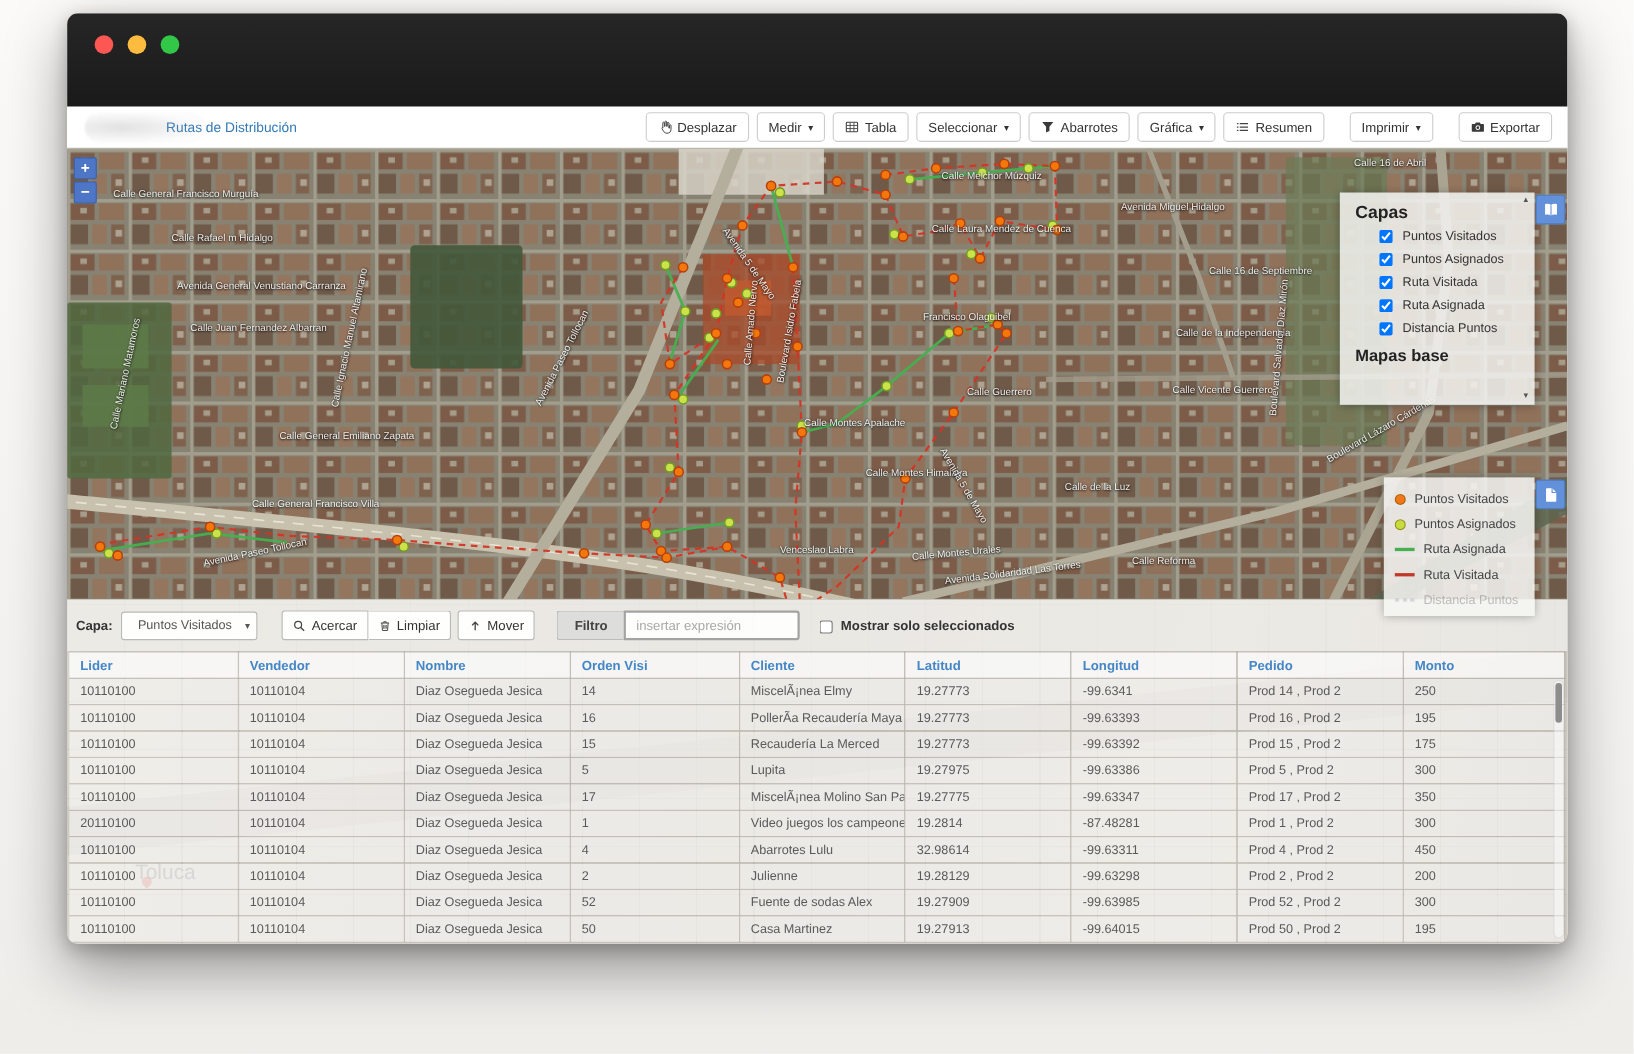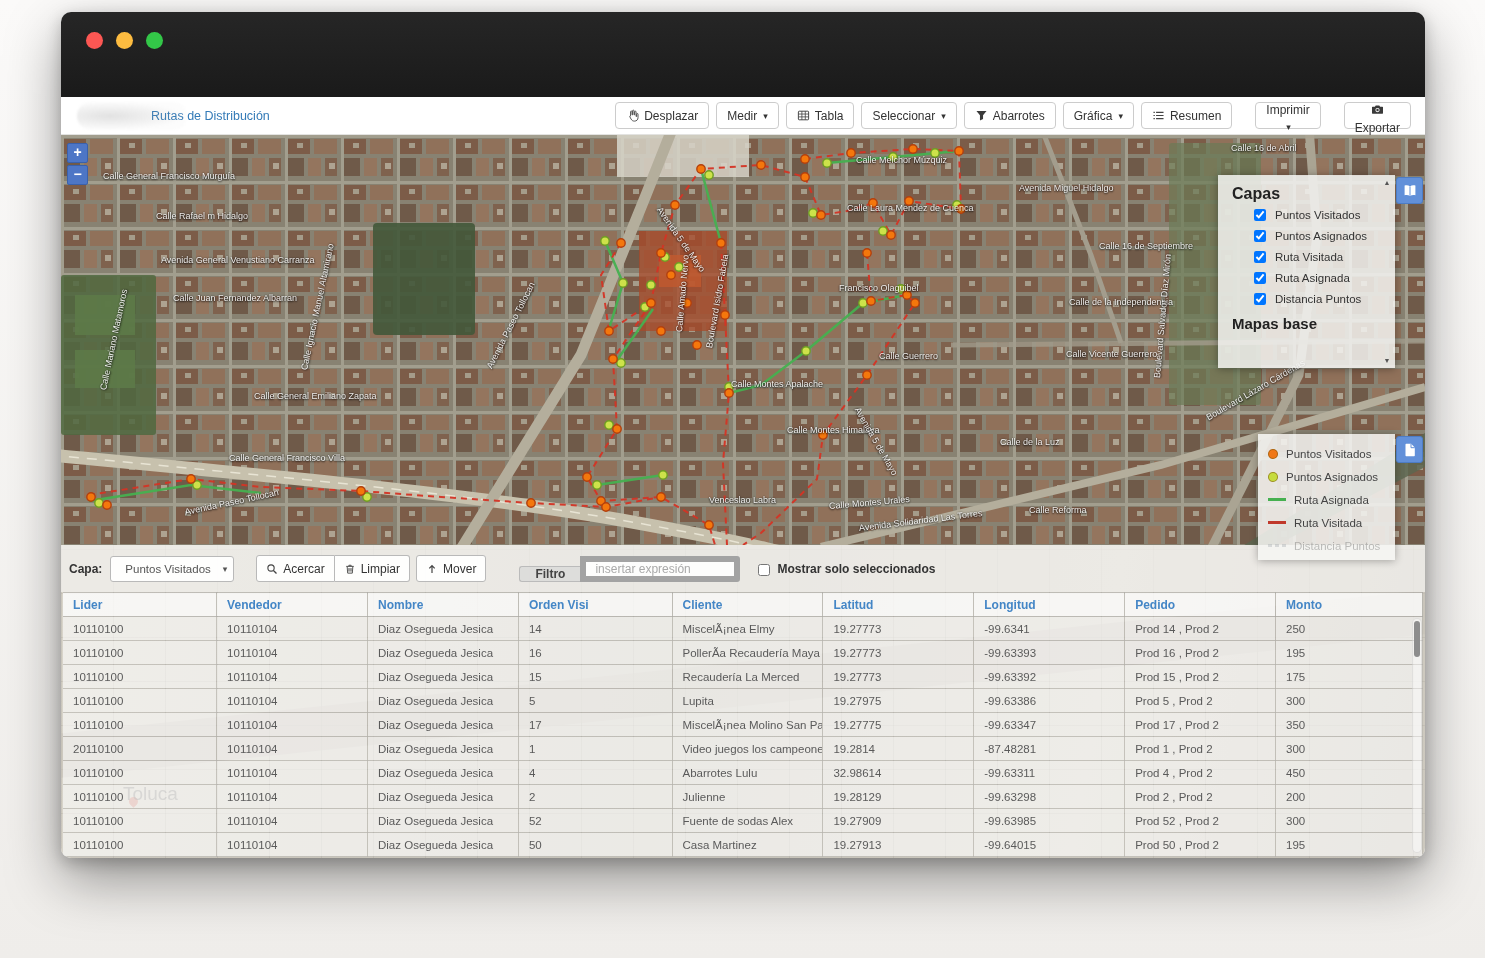--- a/index.html
+++ b/index.html
@@ -18,21 +18,21 @@
   
   .appbar { height:38px; background:#fff; border-bottom:1px solid #e3e3e1; display:flex; align-items:center; position:relative; }
   .app-logo { position:absolute; left:16px; top:5px; width:110px; height:28px; border-radius:14px;
     background:radial-gradient(ellipse at 30% 50%, rgba(150,150,150,.28), rgba(200,200,200,.05) 70%); filter:blur(1px); }
   .app-title { color:#337ab7; font-size:12.5px; margin-left:90px; text-decoration:none; cursor:pointer; }
   .toolbar { margin-left:auto; display:flex; align-items:flex-start; gap:7px; padding-right:14px; }
   .tbtn { display:flex; align-items:center; gap:5px; background:#fff; border:1px solid #ccc; border-radius:4px;
     height:27px; padding:0 10px; font-size:12px; color:#333; cursor:pointer; white-space:nowrap; }
   .tbtn svg { width:13px; height:13px; display:block; }
   .tbtn .caret { font-size:9px; color:#333; margin-left:1px; }
-  .tbtn-gap { margin-left:16px;flex-direction:column; }
+  .tbtn-gap { margin-left:16px; }
 
   
   .map { position:relative; height:410px; overflow:hidden; background:#8a8374; }
   .map svg.base { position:absolute; inset:0; }
   .slabel { position:absolute; font-size:9px; color:#fff; opacity:.88; white-space:nowrap;
     text-shadow:0 1px 2px rgba(0,0,0,.9), 0 0 2px rgba(0,0,0,.75); transform-origin:left center; pointer-events:none; }
 
   .zoomctl { position:absolute; left:6px; top:8px; display:flex; flex-direction:column; gap:2px; }
   .zbtn { width:21px; height:20px; background:#4d76c6; color:#fff; border:1px solid #3a61ab; border-radius:2px;
     font-size:14px; font-weight:bold; line-height:17px; text-align:center; cursor:pointer; }
@@ -81,24 +81,24 @@
   .fb-select { width:124px; height:26px; background:rgba(255,255,255,.92); border:1px solid #b9b9b9; border-radius:3px;
     display:flex; align-items:center; font-size:11.5px; color:#555; padding:0 6px 0 14px; cursor:pointer; }
   .fb-select .caret { margin-left:auto; font-size:9px; color:#555; }
   .btn-group { display:flex; margin-left:22px; }
   .fbtn { display:flex; align-items:center; gap:5px; height:27px; background:rgba(255,255,255,.92);
     border:1px solid #b9b9b9; border-radius:3px; padding:0 9px; font-size:12px; color:#333; cursor:pointer; }
   .fbtn svg { width:12px; height:12px; }
   .btn-group .fbtn:first-child { border-radius:3px 0 0 3px; }
   .btn-group .fbtn:last-child { border-radius:0 3px 3px 0; border-left:none; }
   .fb-move { margin-left:6px; }
-  .input-group { display:flex; margin-left:33px; height:27px;align-items:flex-end; }
+  .input-group { display:flex; margin-left:20px; height:27px; }
   .ig-addon { background:rgba(219,219,217,.85); border:1px solid #bbb; border-right:none; border-radius:3px 0 0 3px;
     font-size:12px; font-weight:bold; color:#444; display:flex; align-items:center; padding:0 15px; }
-  .ig-input { width:160px; border:6px solid #a3a3a3; border-radius:0 3px 3px 0; background:rgba(255,255,255,.88);
+  .ig-input { width:160px; border:2px solid #a3a3a3; border-radius:0 3px 3px 0; background:rgba(255,255,255,.88);
     font-size:12px; color:#333; padding:0 9px; font-family:"Liberation Sans",sans-serif; }
   .ig-input::placeholder { color:#a9a9a9; }
   .fb-check { display:flex; align-items:flex-end; gap:7px; margin-left:18px; }
   .fb-check input { width:12px; height:12px; cursor:pointer; }
   .fb-check span { font-size:12px; font-weight:bold; color:#333; }
 
   .datatable-wrap { position:absolute; top:47px; left:2px; right:2px; bottom:2px; }
   table.grid { width:100%; border-collapse:collapse; table-layout:fixed; }
   table.grid th { background:rgba(255,255,255,.8); color:#4486c6; font-size:12px; font-weight:bold; text-align:left;
     height:24px; padding:0 10px; border-right:1px solid rgba(150,150,150,.3); border-bottom:1px solid rgba(150,150,150,.4);
@@ -335,21 +335,21 @@
         <div class="slabel" style="left: 818px; top: 216px;">Calle Guerrero</div>
         <div class="slabel" style="left: 670px; top: 244px;">Calle Montes Apalache</div>
         <div class="slabel" style="left: 688px; top: 290px; padding-left: 38px;">Calle Montes Himalaya</div>
         <div class="slabel" style="left: 768px; top: 366px; transform: rotate(-5deg);">Calle Montes Urales</div>
         <div class="slabel" style="left: 796px; top: 268px; transform: rotate(60deg);">Avenida 5 de Mayo</div>
         <div class="slabel" style="left: 648px; top: 360px;">Venceslao Labra</div>
         <div class="slabel" style="left: 958px; top: 48px;">Avenida Miguel Hidalgo</div>
         <div class="slabel" style="left: 1038px; top: 106px;">Calle 16 de Septiembre</div>
         <div class="slabel" style="left: 1008px; top: 162px;">Calle de la Independencia</div>
         <div class="slabel" style="left: 1005px; top: 214px;">Calle Vicente Guerrero</div>
-        <div class="slabel" style="left: 939px; top: 302px; text-align: center;">Calle de la Luz</div>
+        <div class="slabel" style="left: 907px; top: 302px; text-align: center;">Calle de la Luz</div>
         <div class="slabel" style="left: 968px; top: 370px;">Calle Reforma</div>
         <div class="slabel" style="left: 1146px; top: 278px; transform: rotate(-30deg);">Boulevard Lázaro Cárdenas</div>
         <div class="slabel" style="left: 798px; top: 388px; transform: rotate(-7deg);">Avenida Solidaridad Las Torres</div>
         <div class="slabel" style="left: 1096px; top: 238px; transform: rotate(-85deg);">Boulevard Salvador Díaz Mirón</div>
         <div class="slabel" style="left: 1170px; top: 8px;">Calle 16 de Abril</div>
       </div>
 
     <div class="zoomctl">
       <div class="zbtn">+</div>
       <div class="zbtn">−</div>

